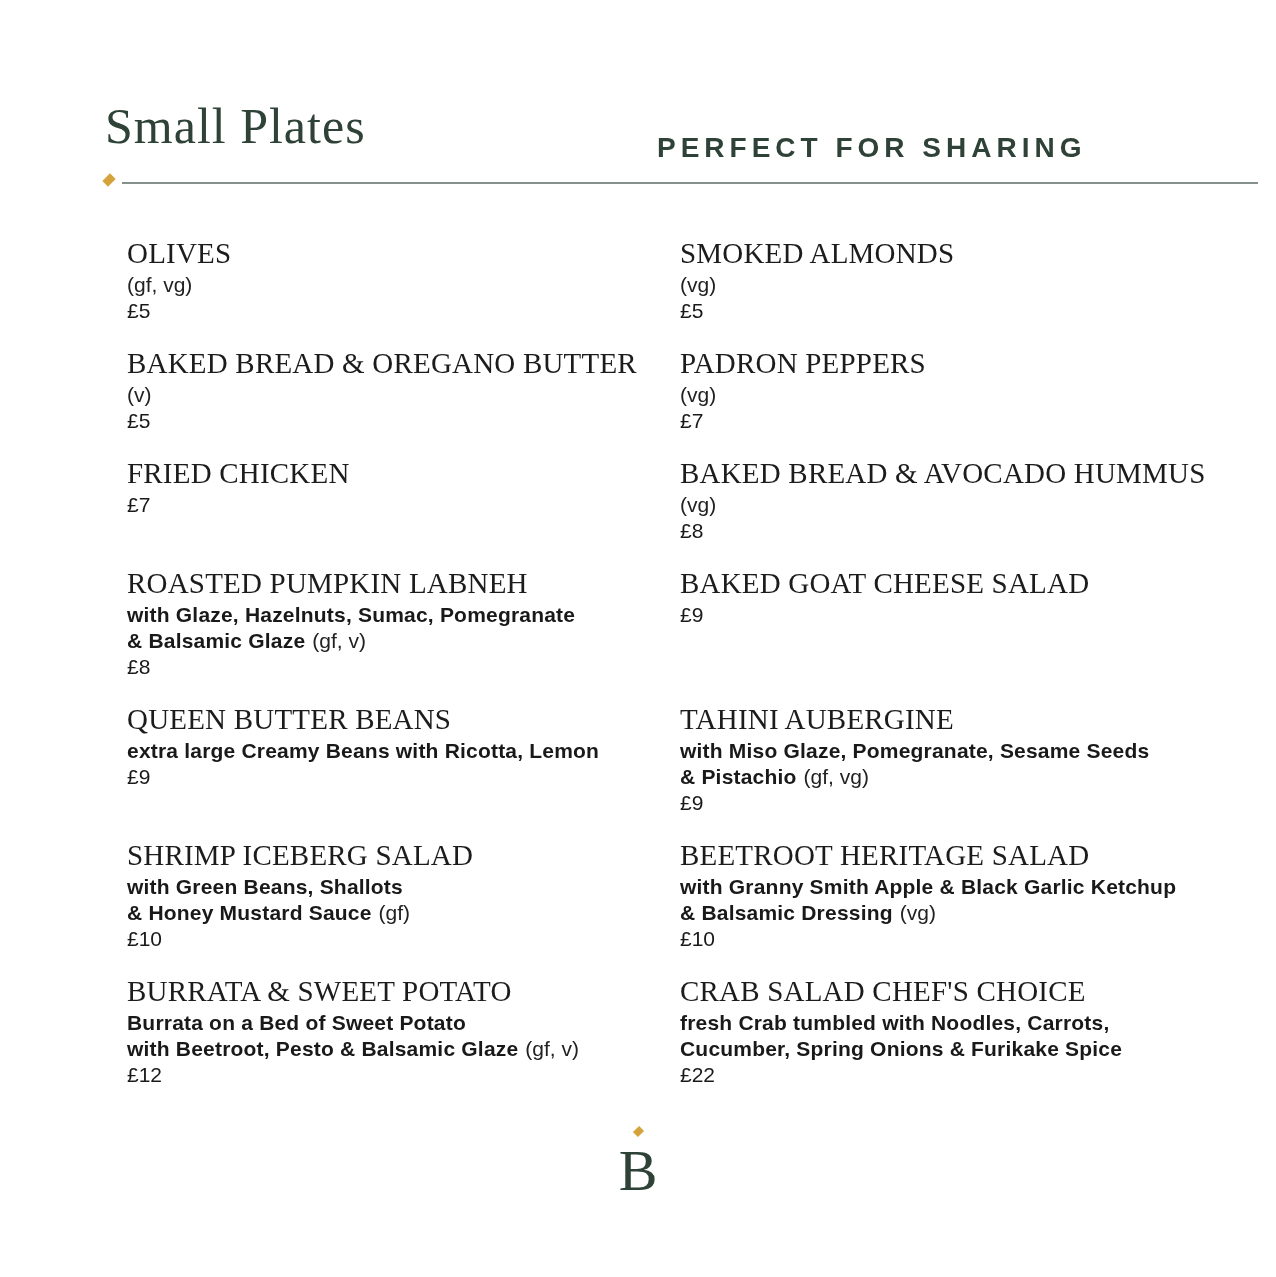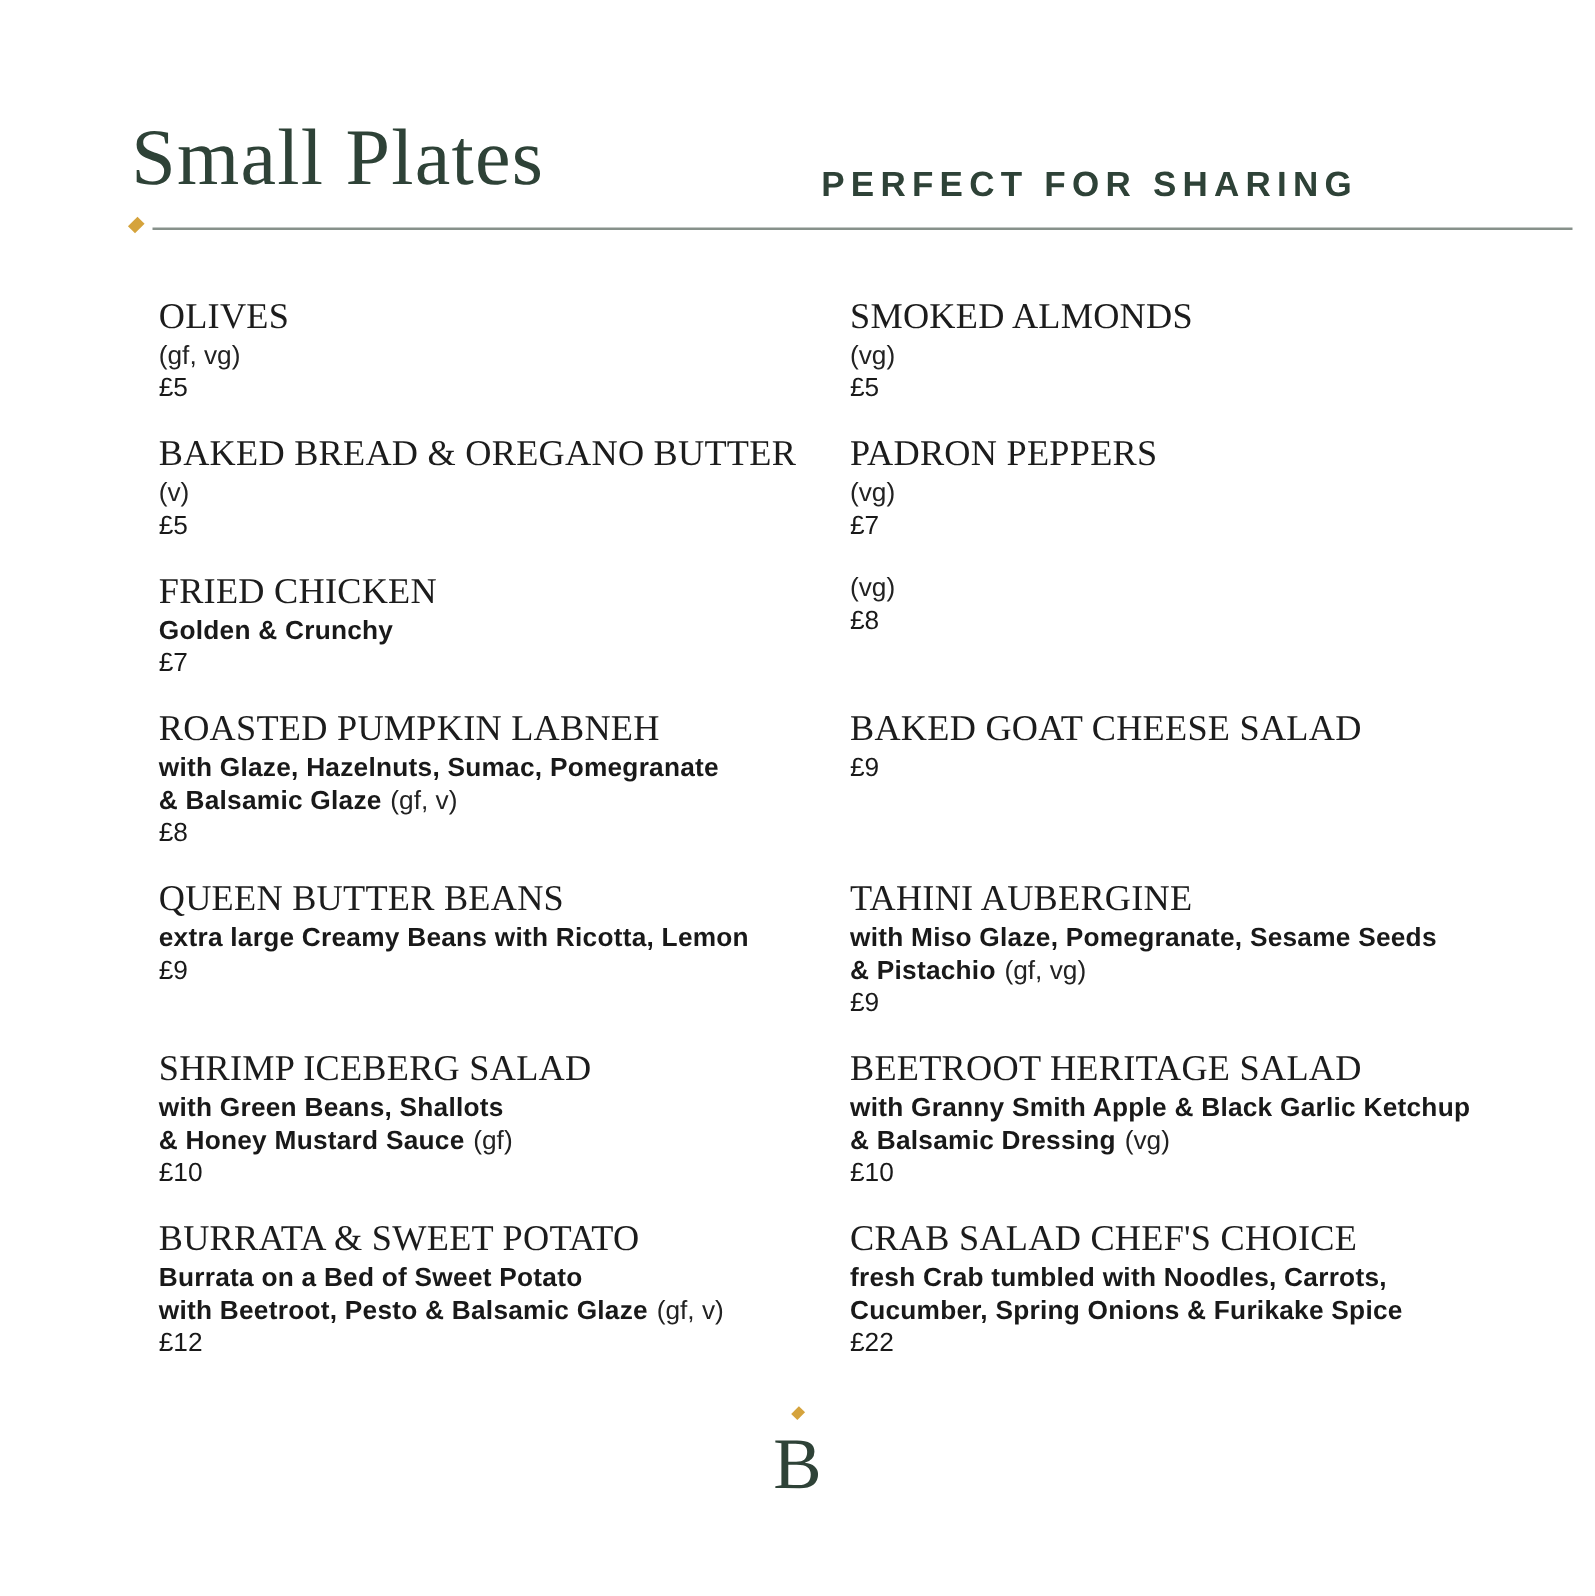--- a/index.html
+++ b/index.html
@@ -17,21 +17,21 @@
     position:relative;
     overflow:hidden;
   }
   .page{position:absolute;inset:0;background:#ffffff;}
 
   
   .page-title{
     position:absolute;left:105px;top:94px;
     font-family:"Liberation Serif",serif;
     font-weight:400;
-    font-size:64px;line-height:64px;
+    font-size:50px;line-height:64px;
     color:var(--green);
     letter-spacing:1px;
   }
   .page-subtitle{
     position:absolute;left:657px;top:136px;
     font-family:"Liberation Sans",sans-serif;
     font-weight:700;
     font-size:28px;line-height:24px;
     letter-spacing:5px;
     color:var(--green);
@@ -134,23 +134,20 @@
   <article class="menu-item">
     <h2 class="item-name">BAKED BREAD &amp; OREGANO BUTTER</h2>
     <div class="item-lines">
           <div class="item-line"><span class="desc-tag">(v)</span></div>
         </div>
     <div class="item-price">£5</div>
   </article>
 
   <article class="menu-item">
     <h2 class="item-name">FRIED CHICKEN</h2>
-    <div class="item-lines">
-          <div class="item-line"><span class="desc-bold">Golden &amp; Crunchy</span></div>
-        </div>
     <div class="item-price">£7</div>
   </article>
 
   <article class="menu-item">
     <h2 class="item-name">ROASTED PUMPKIN LABNEH</h2>
     <div class="item-lines">
           <div class="item-line"><span class="desc-bold">with Glaze, Hazelnuts, Sumac, Pomegranate</span></div>
           <div class="item-line"><span class="desc-bold">&amp; Balsamic Glaze</span><span class="desc-tag after-bold">(gf, v)</span></div>
         </div>
     <div class="item-price">£8</div>
@@ -192,20 +189,21 @@
 
   <article class="menu-item">
     <h2 class="item-name">PADRON PEPPERS</h2>
     <div class="item-lines">
           <div class="item-line"><span class="desc-tag">(vg)</span></div>
         </div>
     <div class="item-price">£7</div>
   </article>
 
   <article class="menu-item">
+    <h2 class="item-name">BAKED BREAD &amp; AVOCADO HUMMUS</h2>
     <div class="item-lines">
           <div class="item-line"><span class="desc-tag">(vg)</span></div>
         </div>
     <div class="item-price">£8</div>
   </article>
 
   <article class="menu-item">
     <h2 class="item-name">BAKED GOAT CHEESE SALAD</h2>
     <div class="item-price">£9</div>
   </article>

